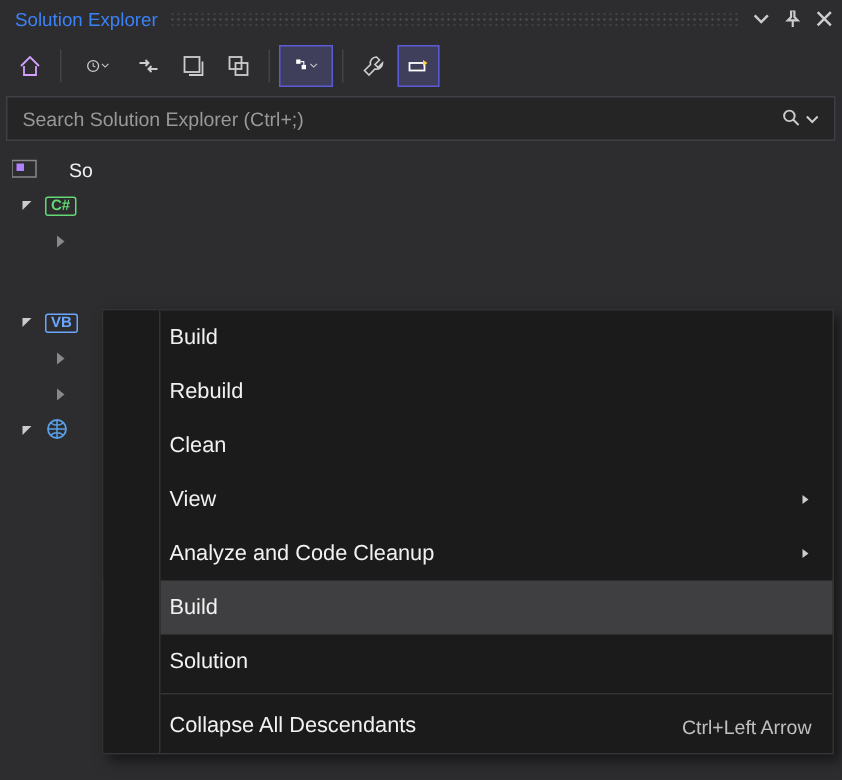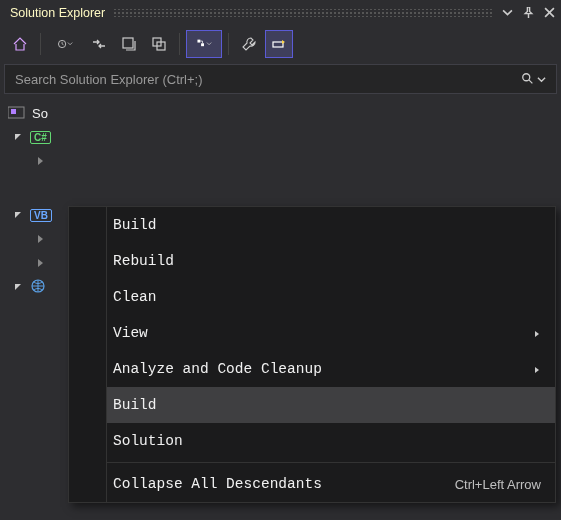--- a/index.html
+++ b/index.html
@@ -1,50 +1,50 @@
 <!DOCTYPE html>
 <html><head>
 <meta charset="utf-8">
 <style>
   * { margin: 0; padding: 0; box-sizing: border-box; font-family: "Segoe UI", sans-serif; }
   body { background: #2d2d30; color: #f1f1f1; width: 561px; height: 520px; overflow: hidden; font-size: 13px; }
 
   .titlebar { display: flex; align-items: center; height: 26px; padding: 0 6px 0 10px; background: #2d2d30; }
-  .titlebar-text { color: #fef9c3; font-size: 12.5px; }
+  .titlebar-text { color: #3b82f6; font-size: 12.5px; }
   .titlebar-grip { flex: 1; margin: 0 8px; height: 8px; background-image: radial-gradient(circle, #555 1px, transparent 1px); background-size: 4px 4px; background-position: 0 2px; }
   .titlebar-icons { display: flex; gap: 10px; align-items: center; }
   .titlebar-icons svg { width: 11px; height: 11px; }
 
   .toolbar { display: flex; align-items: center; height: 36px; padding: 0 6px; gap: 2px; background: #2d2d30; border-bottom: 1px solid #2d2d30; }
   .tool { width: 28px; height: 28px; display: flex; align-items: center; justify-content: center; }
   .tool-drop { width: 36px; }
   .tool.active { border: 1px solid #5b5bd6; background: #3f3f5c; }
   .tool svg { width: 16px; height: 16px; }
   .tool-sep { width: 1px; height: 22px; background: #444; margin: 0 4px; }
 
   .search { display: flex; align-items: center; height: 30px; padding: 0 10px; background: #252526; border: 1px solid #3f3f46; margin: 2px 4px; color: #999; font-size: 13px; justify-content: space-between; }
   .search-text { flex: 1; }
   .search-icon { display: flex; align-items: center; gap: 2px; }
 
   .treearea { position: relative; padding-top: 6px; }
-  .soln { display: flex; align-items: center; gap: 6px; padding: 2px 8px; }
+  .soln { display: flex; align-items: center; gap: 20px; padding: 2px 8px; }
   .treerow { display: flex; align-items: center; gap: 6px; padding: 2px 0 2px 12px; height: 24px; }
   .treerow2 { padding-left: 34px; }
   .arrow { width: 12px; height: 12px; display: flex; align-items: center; justify-content: center; }
   .arrow svg { width: 10px; height: 10px; }
   .tag { border: 1px solid; padding: 0 3px; font-size: 10px; border-radius: 2px; font-weight: 600; }
   .tag.cs { color: #63d873; border-color: #63d873; }
   .tag.vb { color: #6aa7ff; border-color: #6aa7ff; }
 
   .ctxmenu { position: absolute; top: 110px; left: 68px; width: 488px; background: #1b1b1c; border: 1px solid #333; box-shadow: 4px 4px 8px rgba(0,0,0,.5); z-index: 10; }
   .ctxrow { display: flex; align-items: center; height: 36px; padding: 0 14px 0 0; font-size: 14.5px; color: #f1f1f1; }
   .ctxrow:hover, .ctxrow.hov { background: #3f3f41; }
   .ctx-iconcol { width: 44px; display: flex; align-items: center; justify-content: center; }
   .ctx-iconcol svg { width: 16px; height: 16px; }
-  .ctx-label { flex: 1; font-family: Liberation Mono, monospace; }
+  .ctx-label { flex: 1; }
   .ctx-sc { color: #c0c0c0; font-size: 13px; }
   .ctx-sub { width: 10px; text-align: right; }
   .ctx-sub svg { width: 8px; height: 8px; }
   .ctx-sep { height: 1px; background: #333; margin: 3px 0; }
   .ctx-gutter { position: absolute; top:0; bottom:0; left:0; width: 38px; border-right: 1px solid #333; background: #1b1b1c; }
 </style>
 </head>
 <body>
 
 <div class="titlebar">

